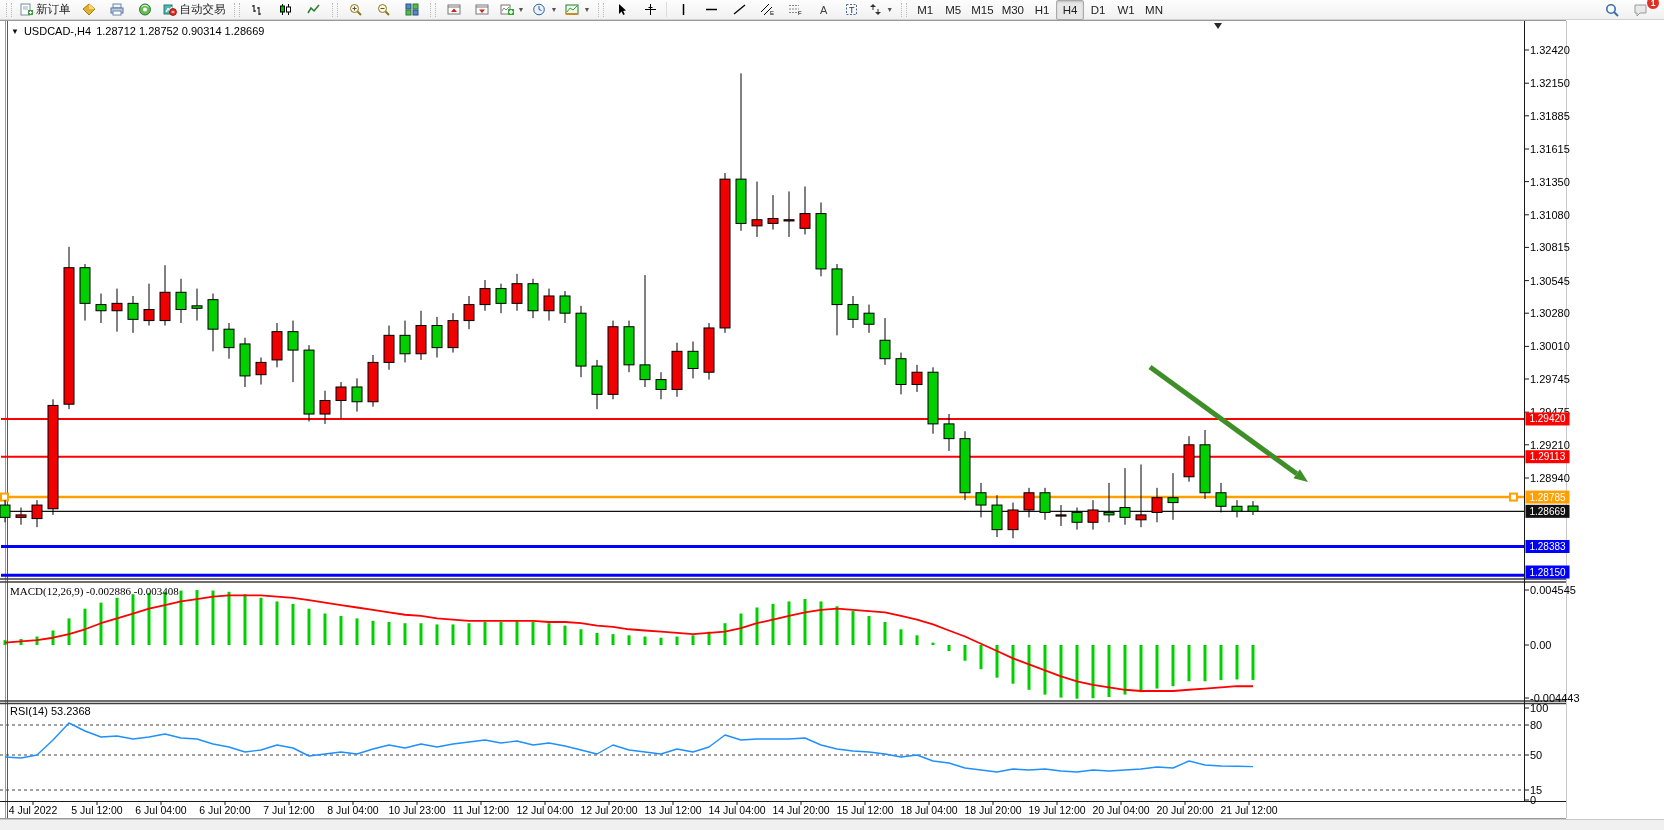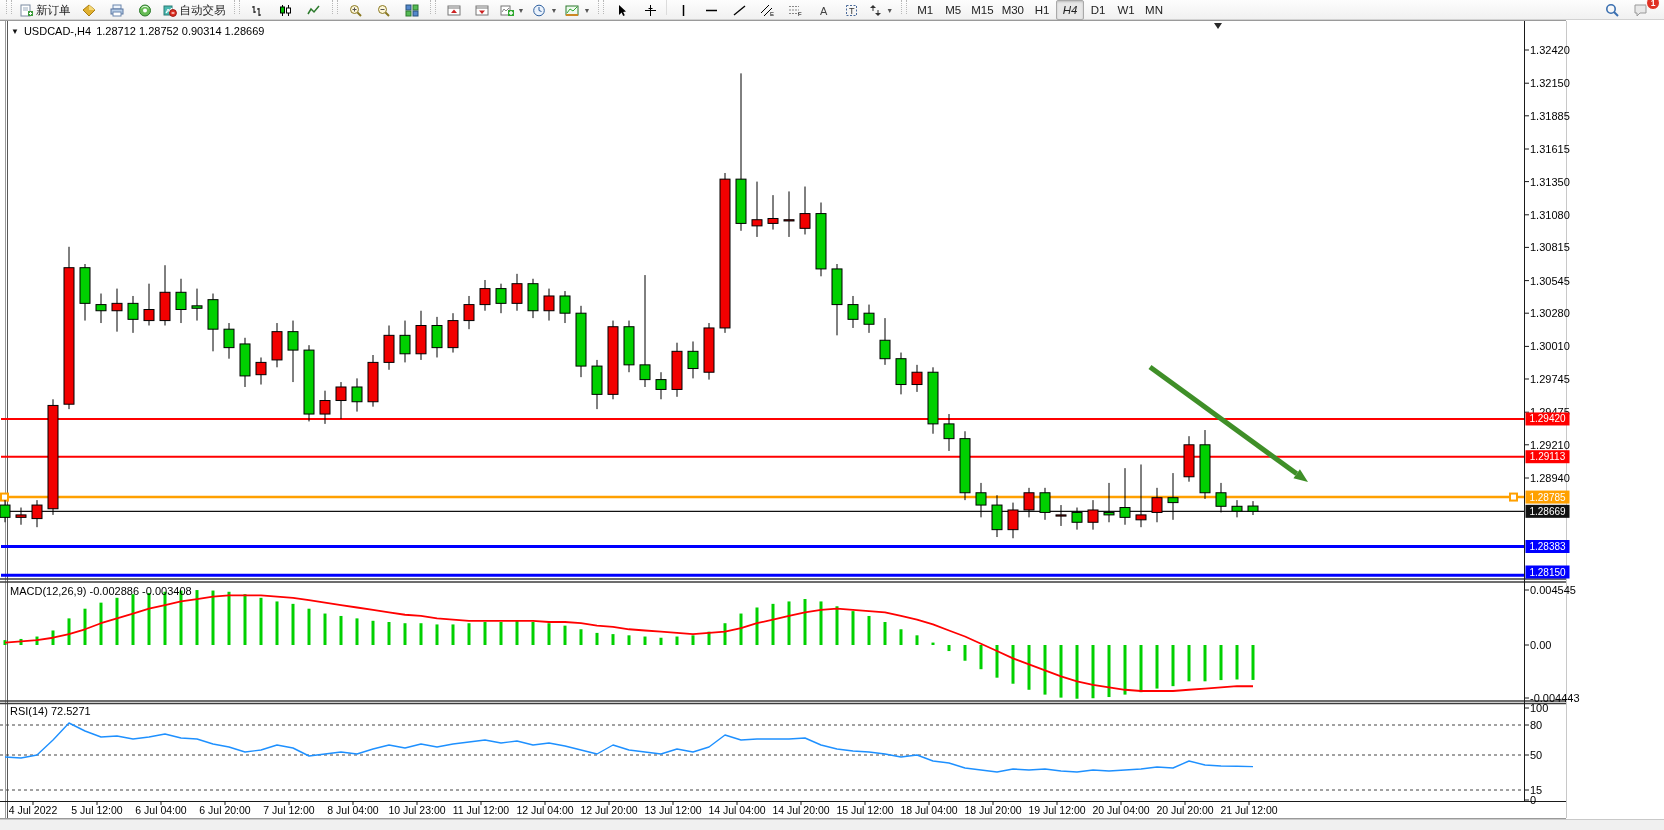--- a/index.html
+++ b/index.html
@@ -1,32 +1,32 @@
 <!DOCTYPE html>
 <html><head>
 <meta charset="utf-8">
 <style>
   html,body{margin:0;padding:0;width:1664px;height:830px;overflow:hidden;background:#ffffff;
     font-family:"Liberation Sans",sans-serif;}
   #toolbar{position:absolute;left:0;top:0;width:1664px;height:20px;background:linear-gradient(#fdfdfd,#f1f1f1);
-    border-bottom:1px solid #d2d2d2;display:flex;padding:0 2px;box-sizing:border-box;z-index:5;}
+    border-bottom:1px solid #d2d2d2;display:flex;align-items:center;padding:0 2px;box-sizing:border-box;z-index:5;}
   .tbtn{height:18px;min-width:20px;display:inline-flex;align-items:center;justify-content:center;gap:3px;
     padding:0 3px;border:1px solid transparent;border-radius:2px;font-size:11.5px;color:#222;cursor:default;white-space:nowrap;}
-  .tbtn.active{background:#e7e7e7;border-color:#a9a9a9;box-shadow:inset 0 1px 2px rgba(0,0,0,.18);font-style:italic;}
+  .tbtn.active{background:#e7e7e7;border-color:#a9a9a9;box-shadow:inset 0 1px 2px rgba(0,0,0,.18);}
   .grip{width:4px;height:14px;border-left:1px dotted #b8b8b8;border-right:1px dotted #b8b8b8;margin:0 4px;}
   .vsep{width:1px;height:15px;background:#dcdcdc;margin:0 2px;}
   .caret{font-size:7px;color:#555;margin-left:1px;}
   .spacer{flex:1;}
   .badgewrap{position:relative;}
   .badge{position:absolute;top:-5px;right:-7px;background:#e03023;color:#fff;border-radius:50%;
     width:12px;height:12px;font-size:8.5px;line-height:12px;text-align:center;font-weight:bold;border:1px solid #fff;}
   #chart-title{position:absolute;left:11px;top:25px;z-index:4;font-size:11px;color:#000;display:flex;align-items:center;gap:5px;}
   #chart-title .tri{font-size:8px;color:#111;}
   .ind-label{position:absolute;z-index:4;font-size:11px;color:#000;}
-  #macd-label{left:10px;top:585px;}
+  #macd-label{left:10px;top:585px;font-family:Liberation Serif, serif;}
   #rsi-label{left:10px;top:705px;}
   #chart-svg{position:absolute;left:0;top:0;z-index:1;}
   #statusbar{position:absolute;left:0;top:819px;width:1664px;height:11px;background:#f0f0f0;border-top:1px solid #c9c9c9;z-index:3;}
   svg text{font-family:"Liberation Sans",sans-serif;}
 </style>
 </head>
 <body>
 
 <div id="toolbar">
   <span class="grip"></span>
@@ -629,15 +629,15 @@
     <polygon points="1214,23 1222,23 1218,29" fill="#2a2a2a"></polygon>
   </svg>
 
 <div id="chart-title">
   <span class="tri">▼</span>
   <span>USDCAD-,H4</span>
   <span>1.28712 1.28752 0.90314 1.28669</span>
 </div>
 
 <div class="ind-label" id="macd-label">MACD(12,26,9) -0.002886 -0.003408</div>
-<div class="ind-label" id="rsi-label">RSI(14) 72.5271</div>
+<div class="ind-label" id="rsi-label">RSI(14) 53.2368</div>
 
 <div id="statusbar"></div>
 
 </body></html>

